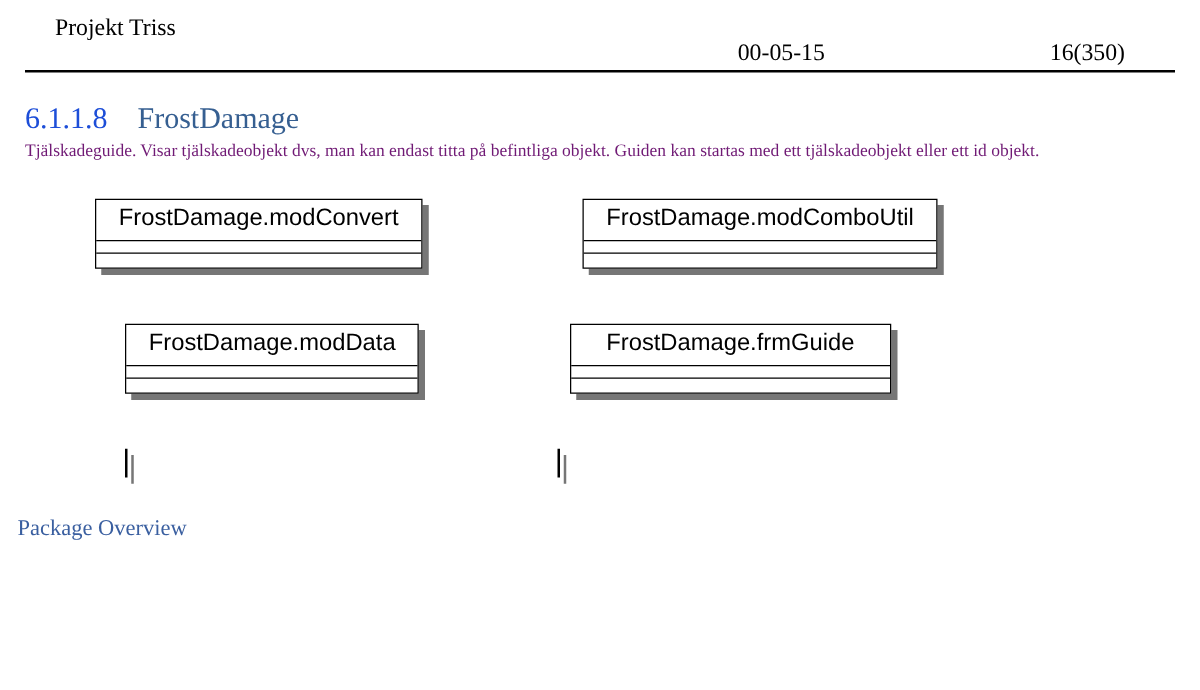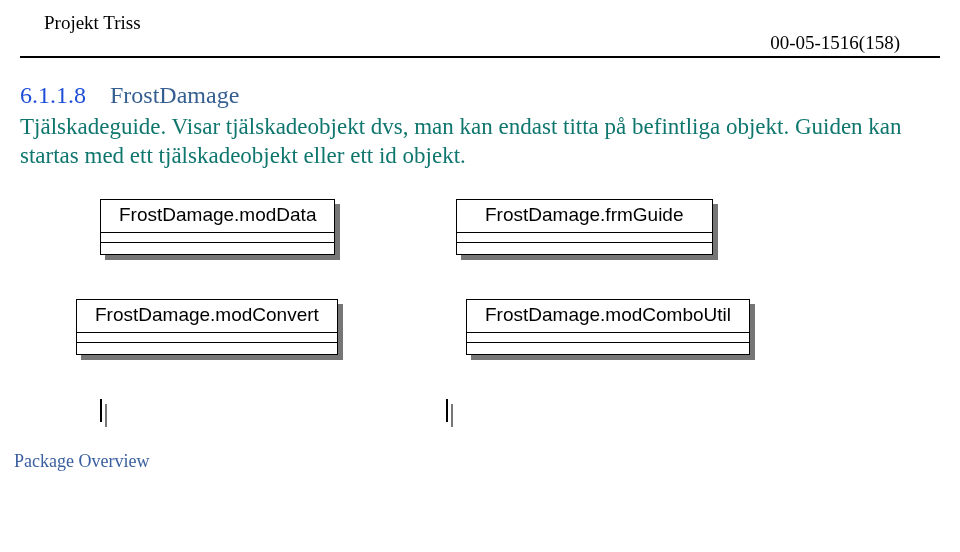--- a/index.html
+++ b/index.html
@@ -15,37 +15,38 @@
   .header-top {
     display: flex;
     justify-content: space-between;
     align-items: baseline;
     margin-left: 24px;
   }
   .header-title { font-size: 19px; }
   .header-row2 {
     display: flex;
     justify-content: flex-end;
+    gap: 180px;
     margin-top: -2px;
     padding-right: 40px;
   }
   .hr {
     border: none;
     border-top: 2px solid #000;
     margin: 2px 0 24px 0;
   }
   .section-heading {
     font-size: 24px;
     color: #365f91;
     margin-bottom: 4px;
   }
   .section-heading .num { color: #1d4ed8; }
   .desc {
-    color: #0f766e;
-    font-size: 23px;
+    color: #701a75;
+    font-size: 14px;
     line-height: 1.25;
     margin-bottom: 28px;
   }
   .diagram {
     padding-left: 56px;
   }
   .row {
     display: flex;
     align-items: flex-start;
     margin-bottom: 44px;
@@ -92,79 +93,79 @@
   }
 </style>
 </head>
 <body>
 
 <div class="header-top">
   <span class="header-title">Projekt Triss</span>
 </div>
 <div class="header-row2">
   <span>00-05-15</span>
-  <span>16(158)</span>
+  <span>16(350)</span>
 </div>
 <hr class="hr">
 
 <div class="section-heading">
   <span class="num">6.1.1.8</span>
   <span>&nbsp;&nbsp;</span>
   <span>FrostDamage</span>
 </div>
 
 <div class="desc">
   <span>Tjälskadeguide.</span>
   <span> </span>
   <span>Visar tjälskadeobjekt dvs, man kan endast titta på befintliga objekt. Guiden kan startas med ett tjälskadeobjekt eller ett id objekt.</span>
 </div>
 
 <div class="diagram">
 
   <div class="row">
+    <div class="cell-left">
+      <div class="classbox">
+        <div class="shadow"></div>
+        <div class="box">
+          <div class="box-title">FrostDamage.modConvert</div>
+          <div class="box-compartment"></div>
+          <div class="box-compartment"></div>
+        </div>
+      </div>
+    </div>
+    <div class="cell-gap-a"></div>
+    <div class="cell-right">
+      <div class="classbox">
+        <div class="shadow"></div>
+        <div class="box">
+          <div class="box-title">FrostDamage.modComboUtil</div>
+          <div class="box-compartment"></div>
+          <div class="box-compartment"></div>
+        </div>
+      </div>
+    </div>
+  </div>
+
+  <div class="row">
     <div class="cell-left" style="padding-left:24px;">
       <div class="classbox">
         <div class="shadow"></div>
         <div class="box">
           <div class="box-title">FrostDamage.modData</div>
           <div class="box-compartment"></div>
           <div class="box-compartment"></div>
         </div>
       </div>
     </div>
     <div class="cell-gap-b"></div>
     <div class="cell-right">
       <div class="classbox">
         <div class="shadow"></div>
         <div class="box">
           <div class="box-title" style="padding-left:28px; padding-right:28px;">FrostDamage.frmGuide</div>
-          <div class="box-compartment"></div>
-          <div class="box-compartment"></div>
-        </div>
-      </div>
-    </div>
-  </div>
-
-  <div class="row">
-    <div class="cell-left">
-      <div class="classbox">
-        <div class="shadow"></div>
-        <div class="box">
-          <div class="box-title">FrostDamage.modConvert</div>
-          <div class="box-compartment"></div>
-          <div class="box-compartment"></div>
-        </div>
-      </div>
-    </div>
-    <div class="cell-gap-a"></div>
-    <div class="cell-right">
-      <div class="classbox">
-        <div class="shadow"></div>
-        <div class="box">
-          <div class="box-title">FrostDamage.modComboUtil</div>
           <div class="box-compartment"></div>
           <div class="box-compartment"></div>
         </div>
       </div>
     </div>
   </div>
 
   <div class="row">
     <div class="cell-left" style="padding-left:24px;">
       <div class="classbox">

